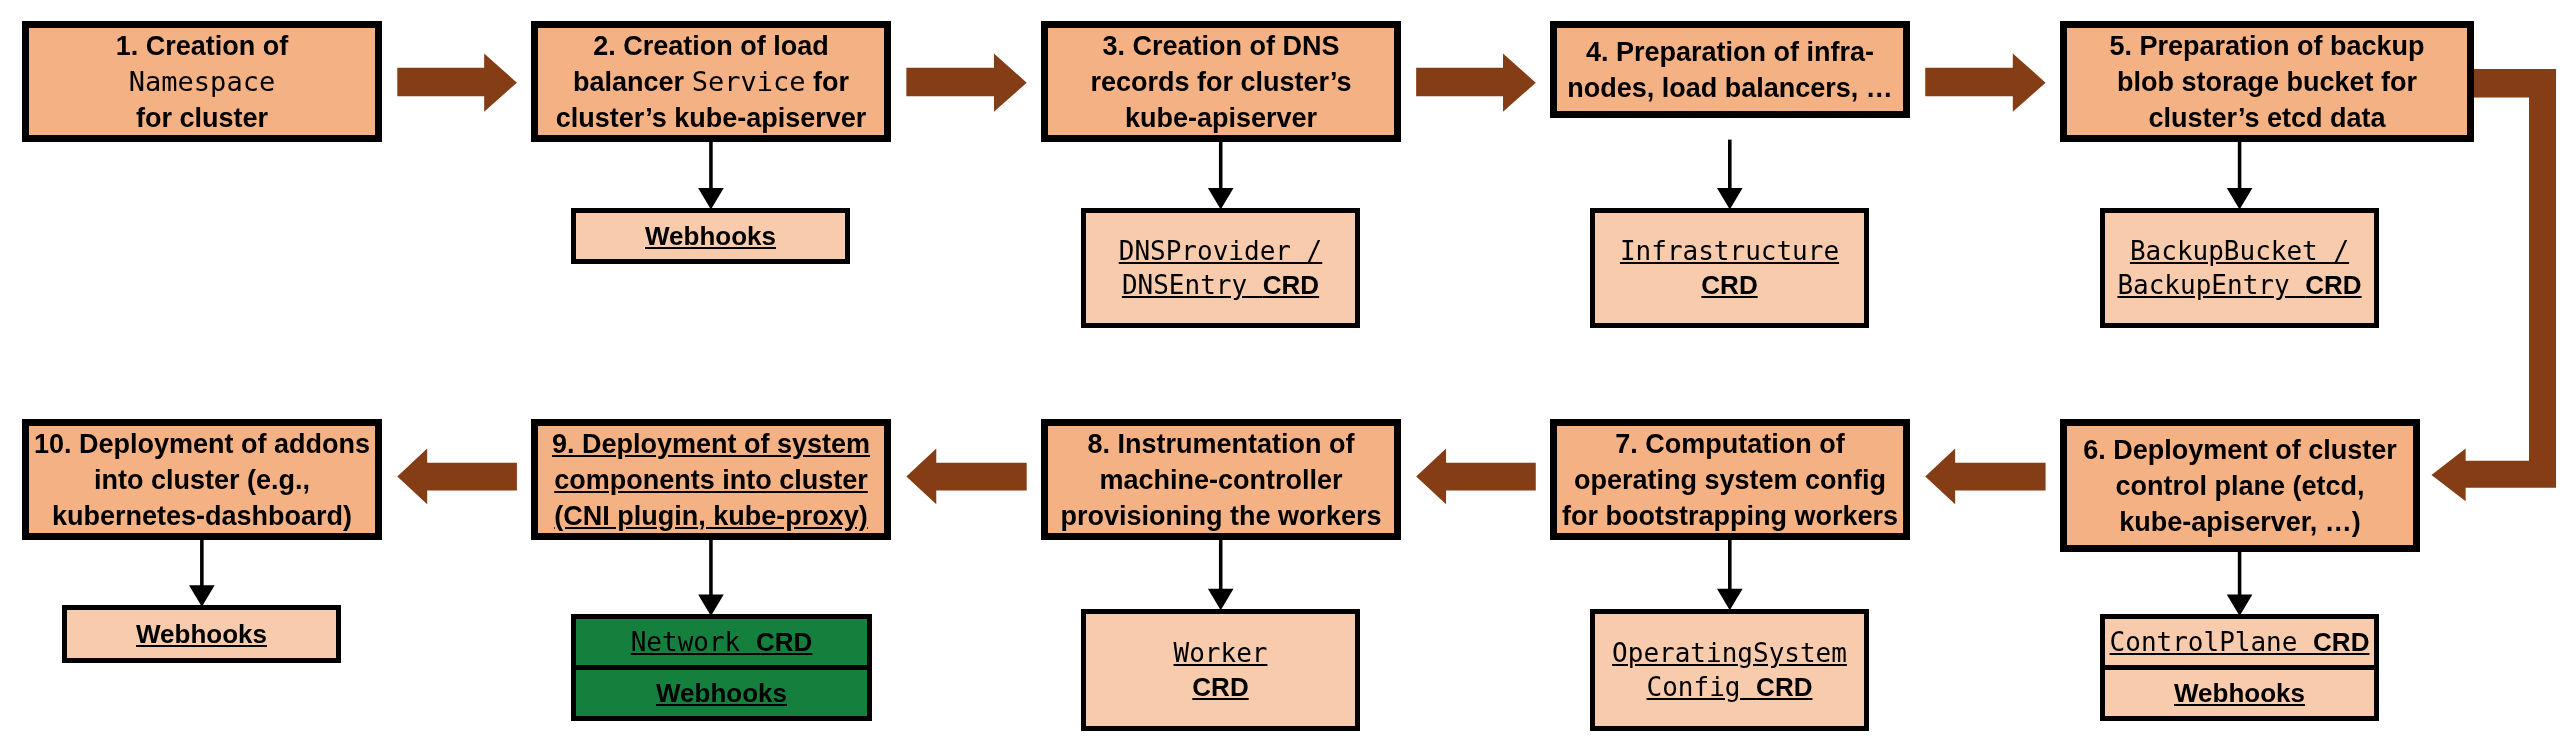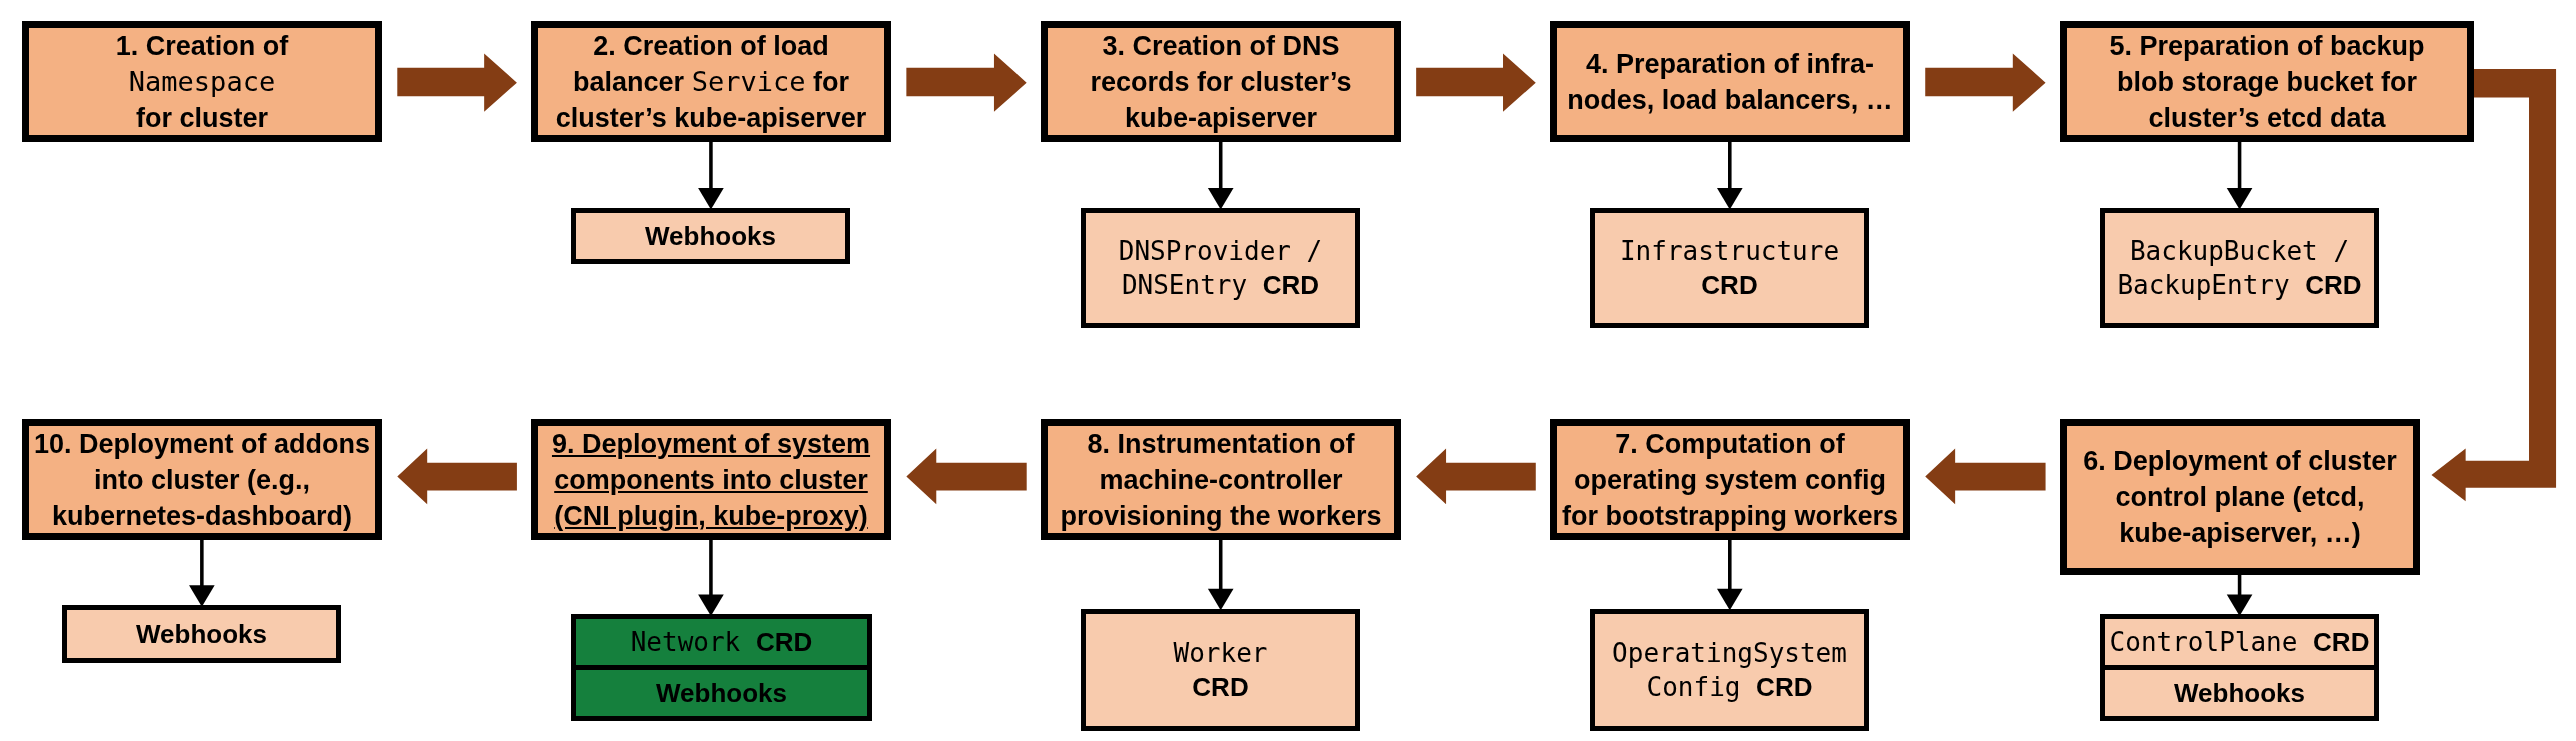--- a/index.html
+++ b/index.html
@@ -51,21 +51,21 @@
     align-items:center;
     text-align:center;
     font-size:26px;
     line-height:34px;
     font-weight:700;
     color:#000000;
   }
   .sub-cell + .sub-cell{
     border-top:5.7px solid #000000;
   }
-  .sub-line{white-space:nowrap;}
+  .sub-line{white-space:nowrap;text-decoration:underline;}
   .mono{
     font-family:"DejaVu Sans Mono","Liberation Mono",monospace;
     font-weight:400;
   }
   .bold{font-weight:700;}
 </style>
 </head>
 <body>
 
 <div id="diagram">
@@ -135,42 +135,42 @@
       <div class="step-line"><span class="">3. Creation of DNS</span></div>
       <div class="step-line"><span class="">records for cluster’s</span></div>
       <div class="step-line"><span class="">kube-apiserver</span></div>
     </div>
     <div class="sub-box" style="left: 1081px; top: 208px; width: 279px; height: 120px; background: rgb(248, 203, 173);">
       <div class="sub-cell">
         <div class="sub-line"><span class="mono">DNSProvider /</span></div>
         <div class="sub-line"><span class="mono">DNSEntry </span><span class="bold">CRD</span></div>
       </div>
     </div>
-    <div class="step-box" style="left: 1550px; top: 21.4px; width: 360px; height: 121px; background: rgb(244, 177, 131);">
+    <div class="step-box" style="left: 1550px; top: 21.4px; width: 360px; height: 97px; background: rgb(244, 177, 131);">
       <div class="step-line"><span class="">4. Preparation of infra-</span></div>
       <div class="step-line"><span class="">nodes, load balancers, …</span></div>
     </div>
     <div class="sub-box" style="left: 1590px; top: 208px; width: 279px; height: 120px; background: rgb(248, 203, 173);">
       <div class="sub-cell">
         <div class="sub-line"><span class="mono">Infrastructure</span></div>
         <div class="sub-line"><span class="bold">CRD</span></div>
       </div>
     </div>
     <div class="step-box" style="left: 2060px; top: 21.4px; width: 414px; height: 121px; background: rgb(244, 177, 131);">
       <div class="step-line"><span class="">5. Preparation of backup</span></div>
       <div class="step-line"><span class="">blob storage bucket for</span></div>
       <div class="step-line"><span class="">cluster’s etcd data</span></div>
     </div>
     <div class="sub-box" style="left: 2100px; top: 208px; width: 279px; height: 120px; background: rgb(248, 203, 173);">
       <div class="sub-cell">
         <div class="sub-line"><span class="mono">BackupBucket /</span></div>
         <div class="sub-line"><span class="mono">BackupEntry </span><span class="bold">CRD</span></div>
       </div>
     </div>
-    <div class="step-box" style="left: 2060px; top: 419px; width: 360px; height: 156px; background: rgb(244, 177, 131);">
+    <div class="step-box" style="left: 2060px; top: 419px; width: 360px; height: 133px; background: rgb(244, 177, 131);">
       <div class="step-line"><span class="">6. Deployment of cluster</span></div>
       <div class="step-line"><span class="">control plane (etcd,</span></div>
       <div class="step-line"><span class="">kube-apiserver, …)</span></div>
     </div>
     <div class="sub-box" style="left: 2100px; top: 614px; width: 279px; height: 107px; background: rgb(248, 203, 173);">
       <div class="sub-cell">
         <div class="sub-line"><span class="mono">ControlPlane </span><span class="bold">CRD</span></div>
       </div>
       <div class="sub-cell">
         <div class="sub-line"><span class="bold">Webhooks</span></div>

